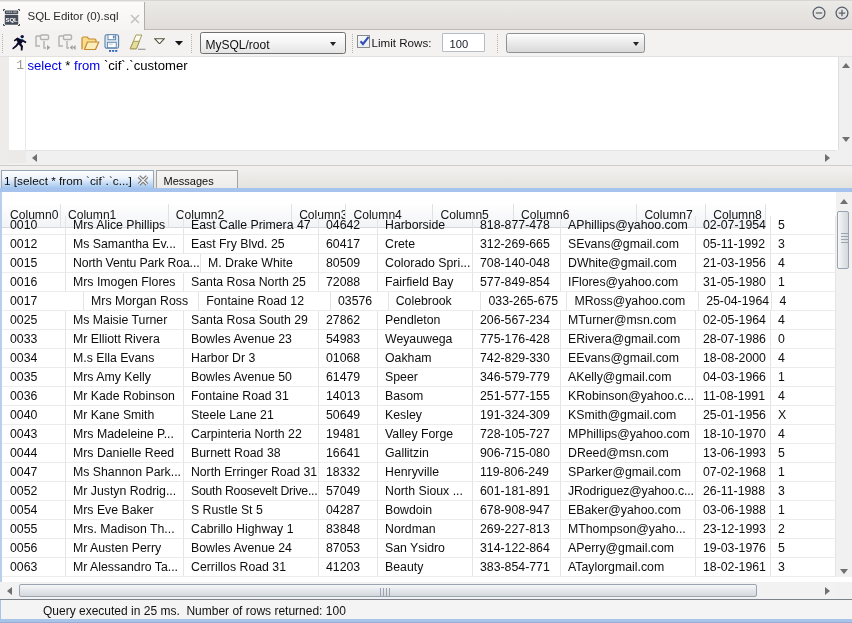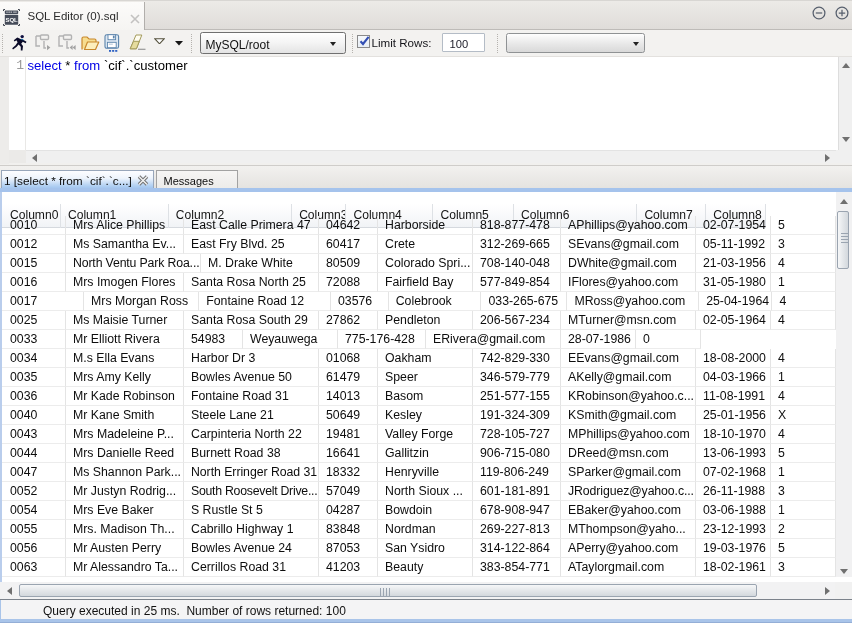--- a/index.html
+++ b/index.html
@@ -294,20 +294,21 @@
         <div class="c" style="width:59px;padding-left:7px">27862</div>
         <div class="c" style="width:95px;padding-left:7px">Pendleton</div>
         <div class="c" style="width:88px;padding-left:7px">206-567-234</div>
         <div class="c" style="width:135px;padding-left:7px">MTurner@msn.com</div>
         <div class="c" style="width:75px;padding-left:7px">02-05-1964</div>
         <div class="c" style="width:65px;padding-left:7px">4</div>
       </div>
 <div class="row">
         <div class="c" style="width:64px;padding-left:8px">0033</div>
         <div class="c" style="width:118px;padding-left:7px">Mr Elliott Rivera</div>
+        <div class="c" style="width:135px;padding-left:7px">Bowles Avenue 23</div>
         <div class="c" style="width:59px;padding-left:7px">54983</div>
         <div class="c" style="width:95px;padding-left:7px">Weyauwega</div>
         <div class="c" style="width:88px;padding-left:7px">775-176-428</div>
         <div class="c" style="width:135px;padding-left:7px">ERivera@gmail.com</div>
         <div class="c" style="width:75px;padding-left:7px">28-07-1986</div>
         <div class="c" style="width:65px;padding-left:7px">0</div>
       </div>
 <div class="row">
         <div class="c" style="width:64px;padding-left:8px">0034</div>
         <div class="c" style="width:118px;padding-left:7px">M.s Ella Evans</div>
@@ -418,21 +419,21 @@
         <div class="c" style="width:75px;padding-left:7px">23-12-1993</div>
         <div class="c" style="width:65px;padding-left:7px">2</div>
       </div>
 <div class="row">
         <div class="c" style="width:64px;padding-left:8px">0056</div>
         <div class="c" style="width:118px;padding-left:7px">Mr Austen Perry</div>
         <div class="c" style="width:135px;padding-left:7px">Bowles Avenue 24</div>
         <div class="c" style="width:59px;padding-left:7px">87053</div>
         <div class="c" style="width:95px;padding-left:7px">San Ysidro</div>
         <div class="c" style="width:88px;padding-left:7px">314-122-864</div>
-        <div class="c" style="width:135px;padding-left:7px">APerry@yahoo.com</div>
+        <div class="c" style="width:135px;padding-left:7px">APerry@gmail.com</div>
         <div class="c" style="width:75px;padding-left:7px">19-03-1976</div>
         <div class="c" style="width:65px;padding-left:7px">5</div>
       </div>
 <div class="row">
         <div class="c" style="width:64px;padding-left:8px">0063</div>
         <div class="c" style="width:118px;padding-left:7px">Mr Alessandro Ta...</div>
         <div class="c" style="width:135px;padding-left:7px">Cerrillos Road 31</div>
         <div class="c" style="width:59px;padding-left:7px">41203</div>
         <div class="c" style="width:95px;padding-left:7px">Beauty</div>
         <div class="c" style="width:88px;padding-left:7px">383-854-771</div>

